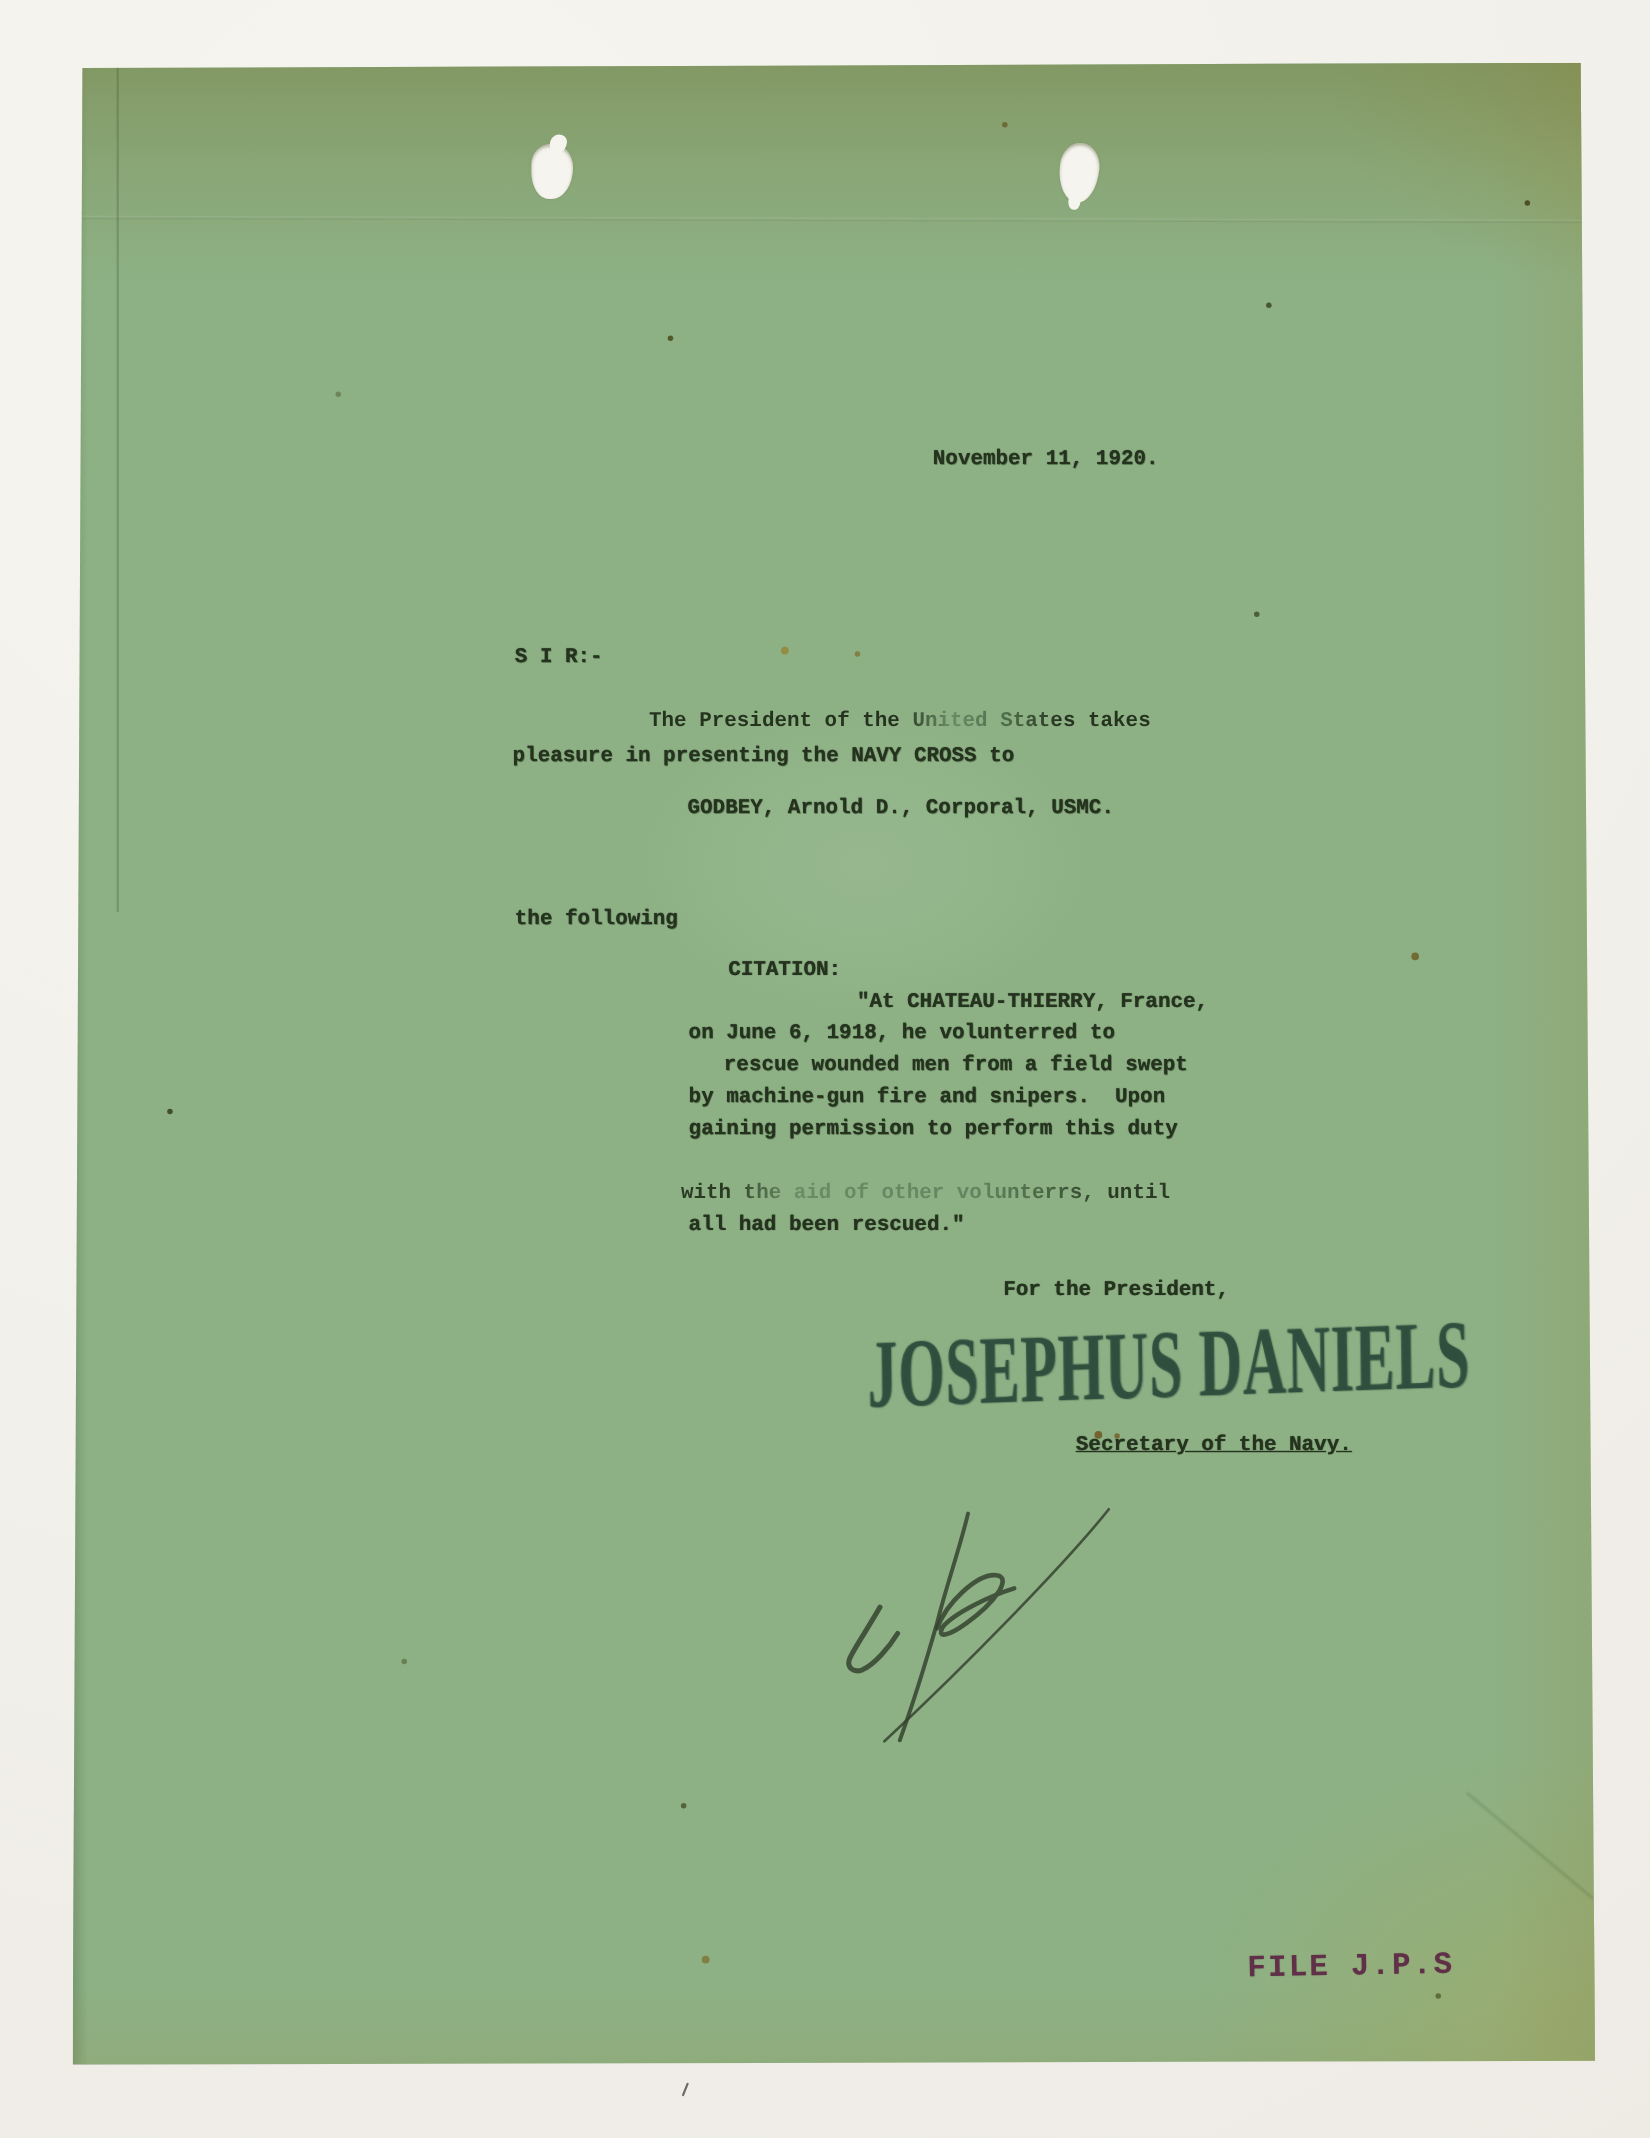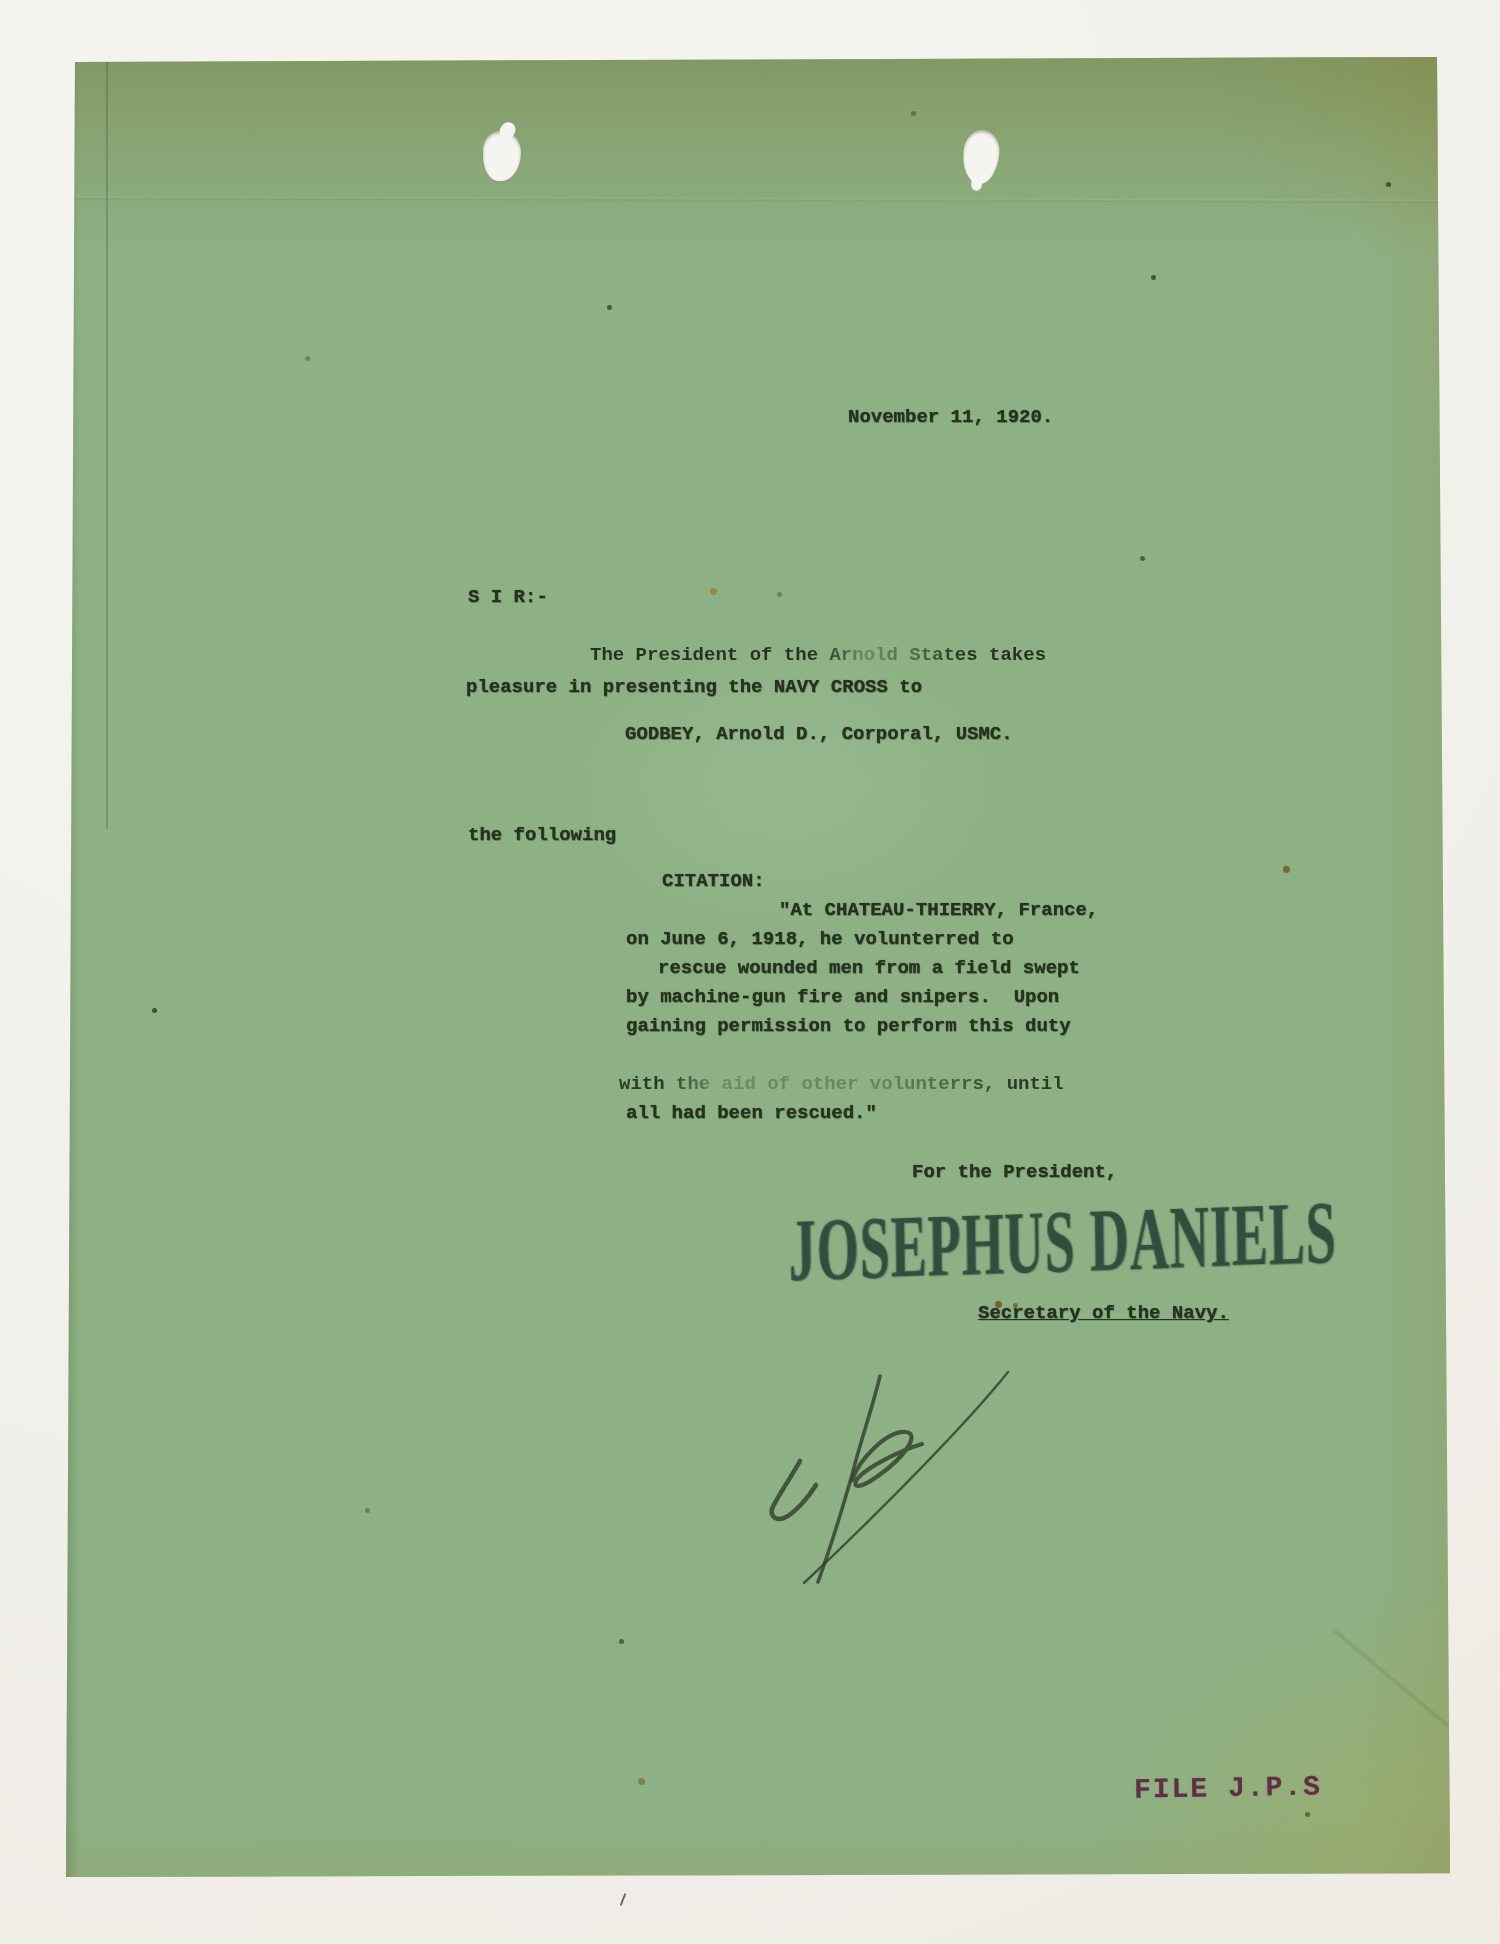--- a/index.html
+++ b/index.html
@@ -125,21 +125,21 @@
   <div class="crease-top"></div>
   <div class="crease-left"></div>
   <div class="crease-br"></div>
   <div class="speckles"></div>
 
   <div class="hole hole-left"></div>
   <div class="hole hole-right"></div>
 
   <div class="tline l-date">November 11, 1920.</div>
   <div class="tline l-sir">S I R:-</div>
-  <div class="tline l-b1 fade-mid">The President of the Arnold States takes</div>
+  <div class="tline l-b1 fade-mid">The President of the United States takes</div>
   <div class="tline l-b2">pleasure in presenting the NAVY CROSS to</div>
   <div class="tline l-rec">GODBEY, Arnold D., Corporal, USMC.</div>
   <div class="tline l-b4">the following</div>
   <div class="tline l-cith">CITATION:</div>
   <div class="tline l-c0">"At CHATEAU-THIERRY, France,</div>
   <div class="tline l-c1">on June 6, 1918, he volunterred to</div>
   <div class="tline l-c2">rescue wounded men from a field swept</div>
   <div class="tline l-c3">by machine-gun fire and snipers.  Upon</div>
   <div class="tline l-c4">gaining permission to perform this duty</div>
   <div class="tline l-c6 fade-wide">with the aid of other volunterrs, until</div>

